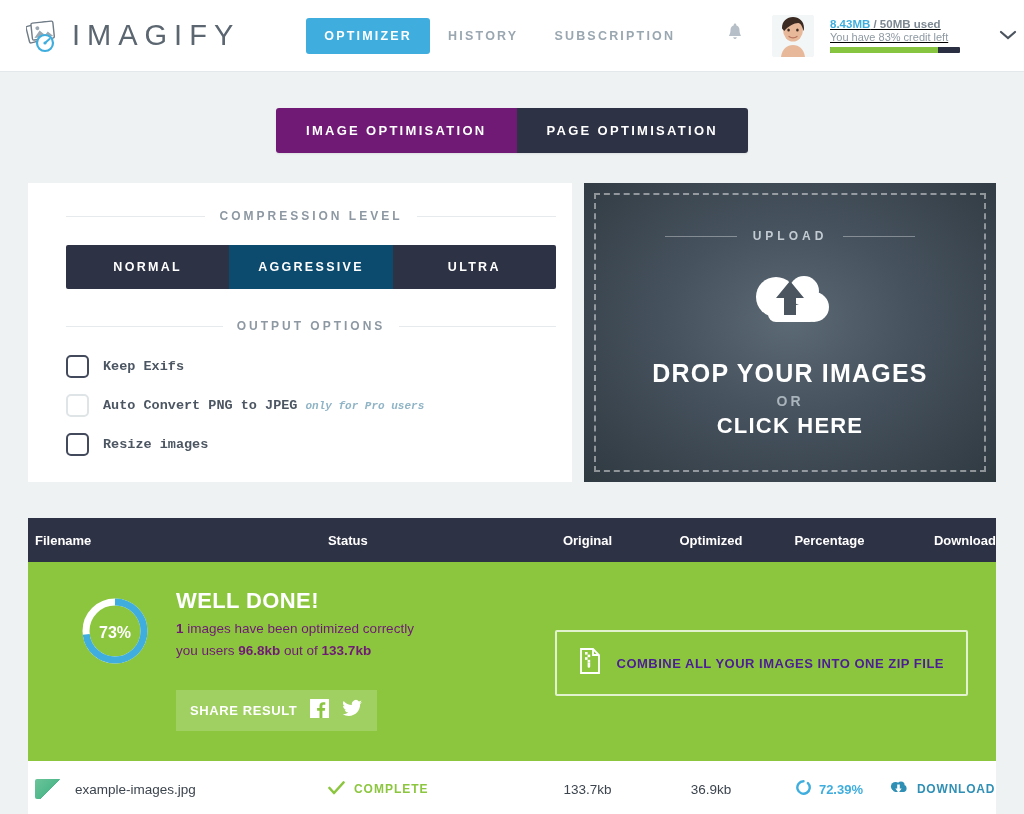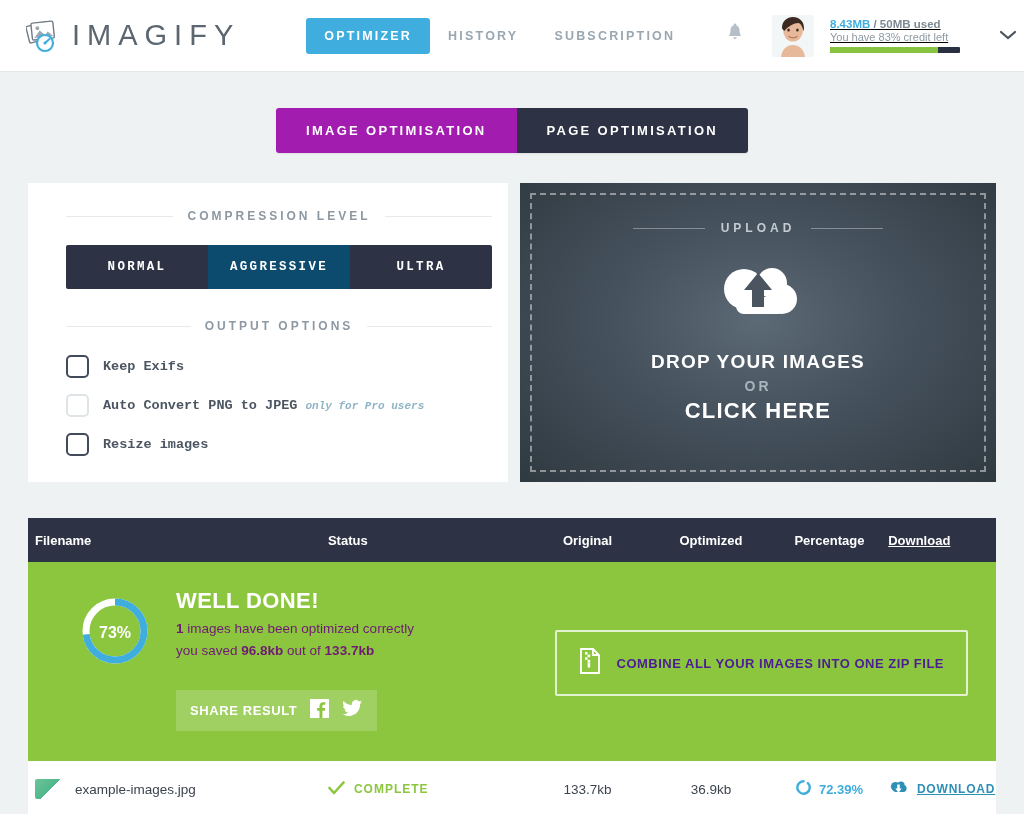--- a/index.html
+++ b/index.html
@@ -63,39 +63,39 @@
   }
   .tabs {
     display: flex; border-radius: 3px; overflow: hidden;
     box-shadow: 0 1px 2px rgba(0,0,0,.08);
   }
   .tab {
     font-size: 13px; letter-spacing: 2.3px; font-weight: 700;
     color: #ffffff; padding: 15px 30px; cursor: pointer;
     background: #2e3245; white-space: nowrap;
   }
-  .tab.active { background: #a21caf; }
+  .tab.active { background: #701a75; }
 
   
   .panels {
     display: flex; margin: 30px 28px 0 28px; align-items: stretch;
   }
   .left-panel {
-    width: 480px; background: #ffffff; padding: 26px 16px 26px 38px;
+    width: 544px; background: #ffffff; padding: 26px 16px 26px 38px;
   }
   .section-title {
     display: flex; align-items: center;
     color: #8d98a2; font-size: 12px; letter-spacing: 3px;
     font-weight: 700; white-space: nowrap;
   }
   .section-title .ln { flex: 1; height: 1px; background: #e6eaec; }
   .section-title .tx { padding: 0 14px; }
 
   .seg {
-    display: flex; margin-top: 22px; border-radius: 2px; overflow: hidden; font-family: Liberation Mono, monospace;
+    display: flex; margin-top: 22px; border-radius: 2px; overflow: hidden;
   }
   .seg-btn {
     flex: 1; text-align: center; padding: 15px 0;
     background: #2e3245; color: #ffffff;
     font-size: 12.5px; letter-spacing: 2.3px; font-weight: 700;
     cursor: pointer;
   }
   .seg-btn.active { background: #0c4a6e; }
 
   .howto {
@@ -124,29 +124,29 @@
     flex: 1; margin-left: 12px;
     background: radial-gradient(ellipse at 50% 46%, #5c6a76 0%, #46525e 42%, #2f3940 100%);
     padding: 12px; position: relative;
   }
   .upload-inner {
     position: absolute; inset: 10px;
     border: 2px dashed rgba(255,255,255,.45);
     display: flex; flex-direction: column; align-items: center;
   }
   .upload-title {
-    display: flex; align-items: center; margin-top: 26px;
+    display: flex; align-items: center; margin-top: 34px;
     color: #c3ccd2; font-size: 12px; letter-spacing: 4px; font-weight: 600;
   }
   .upload-title .ln { width: 72px; height: 1px; background: rgba(255,255,255,.35); }
   .upload-title .tx { padding: 0 16px; }
   .cloud-wrap { margin-top: 22px; }
   .drop-big {
     margin-top: 16px; color: #ffffff;
-    font-size: 19px; font-weight: 700; letter-spacing: 1.2px;
+    font-size: 25px; font-weight: 700; letter-spacing: 1.2px;
   }
   .drop-or {
     margin-top: 5px; color: #a9b4bc; font-size: 14px;
     letter-spacing: 3px; font-weight: 600;
   }
   .drop-click {
     margin-top: 4px; color: #ffffff;
     font-size: 22px; font-weight: 700; letter-spacing: 1.2px;
   }
 
@@ -155,21 +155,21 @@
   .thead {
     background: #2e3245; color: #ffffff; height: 44px;
     display: flex; align-items: center;
     font-size: 13px; font-weight: 700;
   }
   .c-file   { width: 306px; padding-left: 7px; }
   .c-status { width: 200px; }
   .c-orig   { width: 130px; text-align: center; }
   .c-opt    { width: 122px; text-align: center; }
   .c-pct    { width: 120px; text-align: center; }
-  .c-dl     { width: 110px; text-align: left; text-decoration: underline; }
+  .c-dl     { width: 110px; text-align: right; }
 
   .result-banner {
     background: #8cc63f; padding: 26px 0 30px 0;
     display: flex; align-items: flex-start;
   }
   .donut-holder { margin-left: 50px; margin-top: 6px; position: relative; }
   .donut-label {
     position: absolute; inset: 0; display: flex;
     align-items: center; justify-content: center;
     color: #ffffff; font-size: 16px; font-weight: 700;
@@ -390,21 +390,21 @@
       </svg>
       <div class="donut-label">73%</div>
     </div>
 
     <div class="banner-text">
       <div class="welldone">WELL DONE!</div>
       <div class="bline">
         <b>1</b><span> images have been optimized correctly</span>
       </div>
       <div class="bline">
-        <span>you saved </span><b>96.8kb</b><span> out of </span><b>133.7kb</b>
+        <span>you users </span><b>96.8kb</b><span> out of </span><b>133.7kb</b>
       </div>
       <div class="share">
         <span class="share-label">SHARE RESULT</span>
         <span class="share-ic">
           <svg width="19" height="19" viewBox="0 0 19 19">
             <rect width="19" height="19" fill="#fff"></rect>
             <path d="M12.4 19v-7.2h2.4l.4-2.8h-2.8V7.2c0-.8.2-1.35 1.4-1.35h1.5V3.35C15 3.3 14.1 3.2 13.1 3.2c-2.1 0-3.6 1.3-3.6 3.7V9H7.1v2.8h2.4V19z" fill="#8cc63f"></path>
           </svg>
         </span>
         <span class="share-ic">

